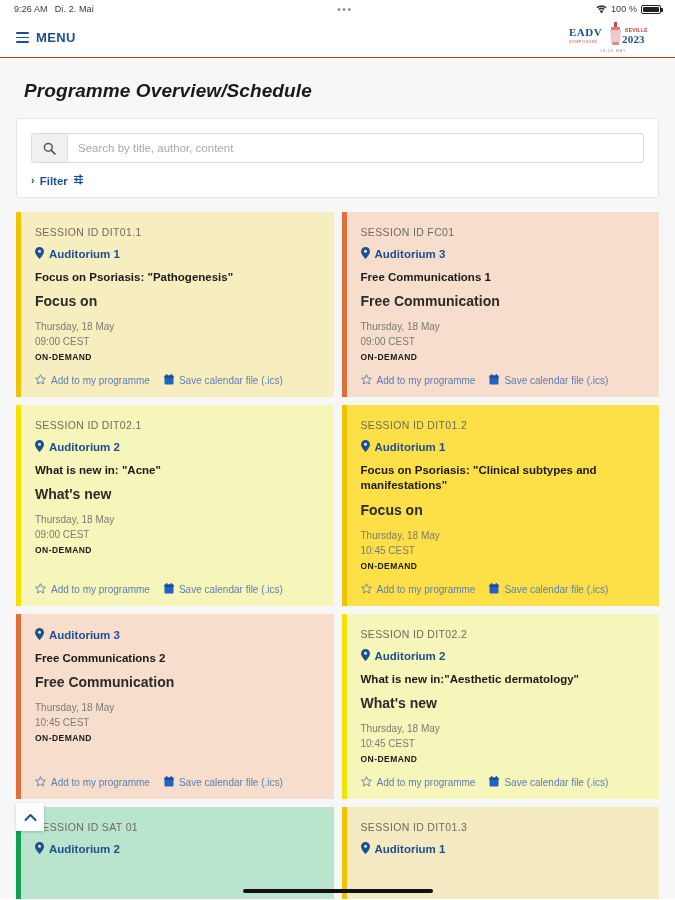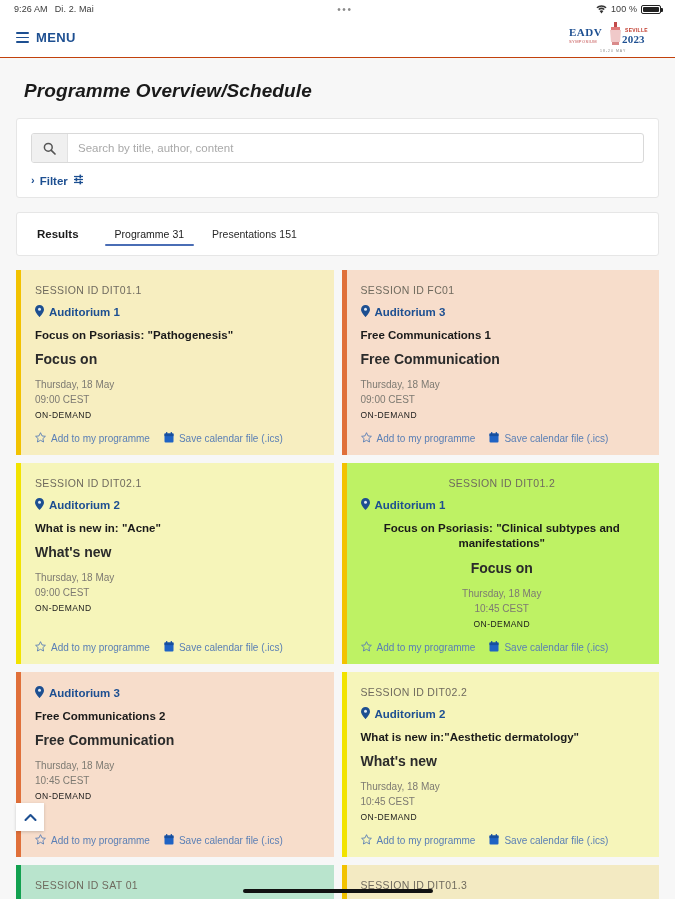--- a/index.html
+++ b/index.html
@@ -139,21 +139,21 @@
   .pin { flex: 0 0 auto; }
   .card .ctitle {
     font-size: 11.5px; font-weight: bold; color: #1a1a1a;
     line-height: 1.32; margin-bottom: 8px;
   }
   .card .ctype {
     font-size: 14px; font-weight: bold; color: #2b2b2b; margin-bottom: 10px;
   }
   .card .meta { font-size: 10px; color: #7d7a72; line-height: 1.5; }
   .card .ondemand {
-    font-size: 8.5px; font-weight: normal; color: #1a1a1a;
+    font-size: 8.5px; font-weight: bold; color: #1a1a1a;
     letter-spacing: .45px; margin-top: 3px;
   }
   .card .actions {
     margin-top: auto; padding-top: 12px;
     display: flex; align-items: center; gap: 14px;
     font-size: 10px; color: #5a7fb5;
   }
   .act { display: flex; align-items: center; gap: 5px; cursor: pointer; }
 
   
@@ -244,31 +244,20 @@
             <line x1="1" y1="5.5" x2="10" y2="5.5" stroke="#1d4f91" stroke-width="1.2"></line>
             <line x1="1" y1="8.5" x2="10" y2="8.5" stroke="#1d4f91" stroke-width="1.2"></line>
             <rect x="6.5" y="0.6" width="1.6" height="3.8" fill="#1d4f91"></rect>
             <rect x="2.6" y="3.6" width="1.6" height="3.8" fill="#1d4f91"></rect>
             <rect x="6.5" y="6.6" width="1.6" height="3.8" fill="#1d4f91"></rect>
           </svg>
       </span>
     </div>
   </div>
 
-  <div class="panel tabs-panel">
-    <div class="tabs">
-      <div class="results-label">Results</div>
-      <div class="tab active">
-        <span>Programme</span><span class="cnt">31</span>
-      </div>
-      <div class="tab">
-        <span>Presentations</span><span class="cnt">151</span>
-      </div>
-    </div>
-  </div>
 
   <div class="grid" id="cards-grid">
       <div class="card" style="background: rgb(247, 238, 192); border-left-color: rgb(242, 194, 0);">
         <div class="sid">SESSION ID DIT01.1</div>
         <div class="room">
           <span class="pin"><svg width="9" height="12" viewBox="0 0 9 12">
               <path d="M4.5 0 C2 0 0 2 0 4.4 C0 7.4 4.5 12 4.5 12 C4.5 12 9 7.4 9 4.4 C9 2 7 0 4.5 0 Z" fill="#1d4f91"></path>
               <circle cx="4.5" cy="4.3" r="1.5" fill="#dfe8f3"></circle>
             </svg></span>
           <span>Auditorium 1</span>
@@ -350,21 +339,21 @@
             <span><svg width="10" height="11" viewBox="0 0 10 11">
                 <rect x="0.5" y="1.5" width="9" height="9" rx="1" fill="#1f63c4"></rect>
                 <rect x="0.5" y="1.5" width="9" height="2.6" fill="#174f9e"></rect>
                 <rect x="2" y="0" width="1.3" height="2.6" rx="0.5" fill="#174f9e"></rect>
                 <rect x="6.7" y="0" width="1.3" height="2.6" rx="0.5" fill="#174f9e"></rect>
               </svg></span>
             <span>Save calendar file (.ics)</span>
           </span>
         </div>
       </div>
-      <div class="card" style="background: #bef264; border-left-color: rgb(242, 194, 0); text-align: center;">
+      <div class="card" style="background: #fde047; border-left-color: rgb(242, 194, 0);">
         <div class="sid">SESSION ID DIT01.2</div>
         <div class="room">
           <span class="pin"><svg width="9" height="12" viewBox="0 0 9 12">
               <path d="M4.5 0 C2 0 0 2 0 4.4 C0 7.4 4.5 12 4.5 12 C4.5 12 9 7.4 9 4.4 C9 2 7 0 4.5 0 Z" fill="#1d4f91"></path>
               <circle cx="4.5" cy="4.3" r="1.5" fill="#dfe8f3"></circle>
             </svg></span>
           <span>Auditorium 1</span>
         </div>
         <div class="ctitle">Focus on Psoriasis: "Clinical subtypes and manifestations"</div>
         <div class="ctype">Focus on</div>

